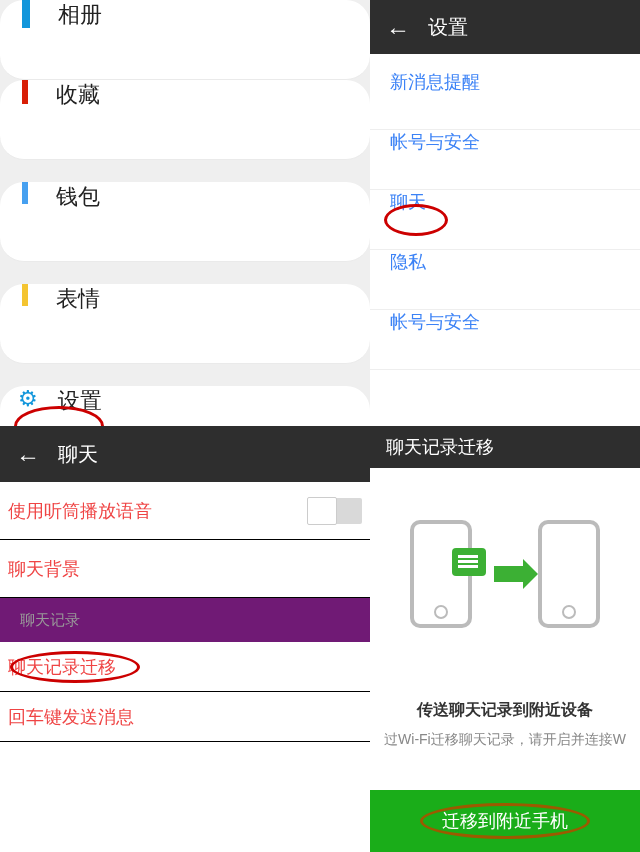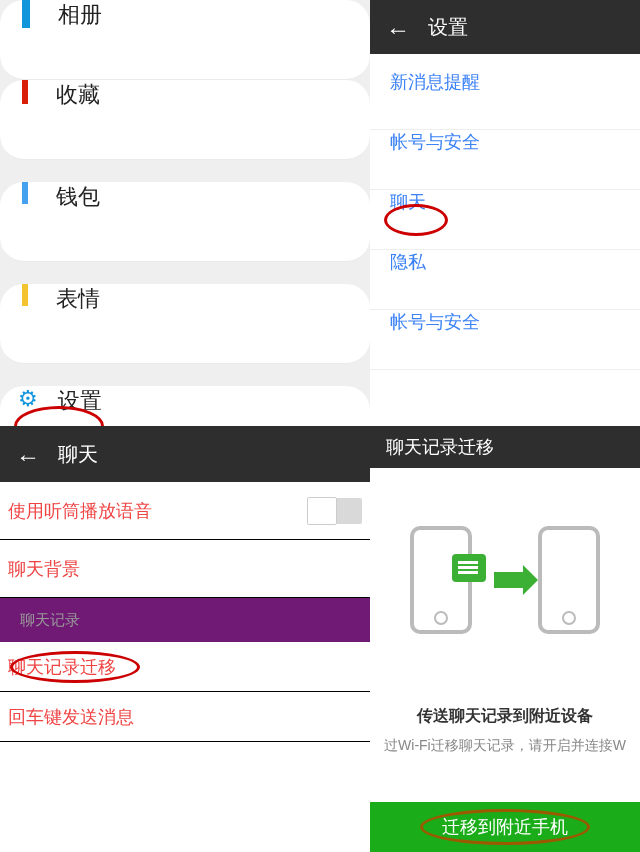--- a/index.html
+++ b/index.html
@@ -41,21 +41,21 @@
   .phones { display: flex; align-items: center; justify-content: center; gap: 4px; margin-bottom: 40px; }
   .phone { width: 62px; height: 108px; border: 4px solid #bbb; border-radius: 10px; position: relative; }
   .phone::after { content: ""; position: absolute; bottom: 5px; left: 50%; transform: translateX(-50%); width: 10px; height: 10px; border: 2px solid #bbb; border-radius: 50%; }
   .bubble { position: absolute; width: 34px; height: 28px; background: #3cb034; border-radius: 4px; top: 28px; left: 42px; }
   .bubble::before { content: ""; position: absolute; left: 6px; top: 7px; width: 20px; height: 3px; background: #fff; box-shadow: 0 5px 0 #fff, 0 10px 0 #fff; }
   .bubble::after { content: ""; position: absolute; left: -5px; top: 10px; border: 5px solid transparent; border-right-color: #3cb034; }
   .arrow { width: 30px; height: 16px; background: #3cb034; position: relative; }
   .arrow::after { content: ""; position: absolute; right: -14px; top: -7px; border: 15px solid transparent; border-left-color: #3cb034; border-right: none; }
   .p4 .t1 { font-size: 16px; font-weight: bold; color: #333; margin-bottom: 10px; text-align: center; margin-top: 32px; }
   .p4 .t2 { font-size: 14px; color: #888; text-align: right; white-space: nowrap; }
-  .p4 .btn { background: #1aad19; color: #fff; height: 50px; display: flex; align-items: center; justify-content: center; font-size: 18px; position: relative; }
+  .p4 .btn { background: #1aad19; color: #fff; height: 62px; display: flex; align-items: center; justify-content: center; font-size: 18px; position: relative; }
   .p4 .btn .circ { position: absolute; border: 3px solid #9c5a00; border-radius: 50%; width: 170px; height: 36px; pointer-events: none; }
 </style>
 </head>
 <body>
 
 <div class="grid">
 
   <div class="p1">
     <div class="row">
       <span class="icon-slot icon-album"></span>

